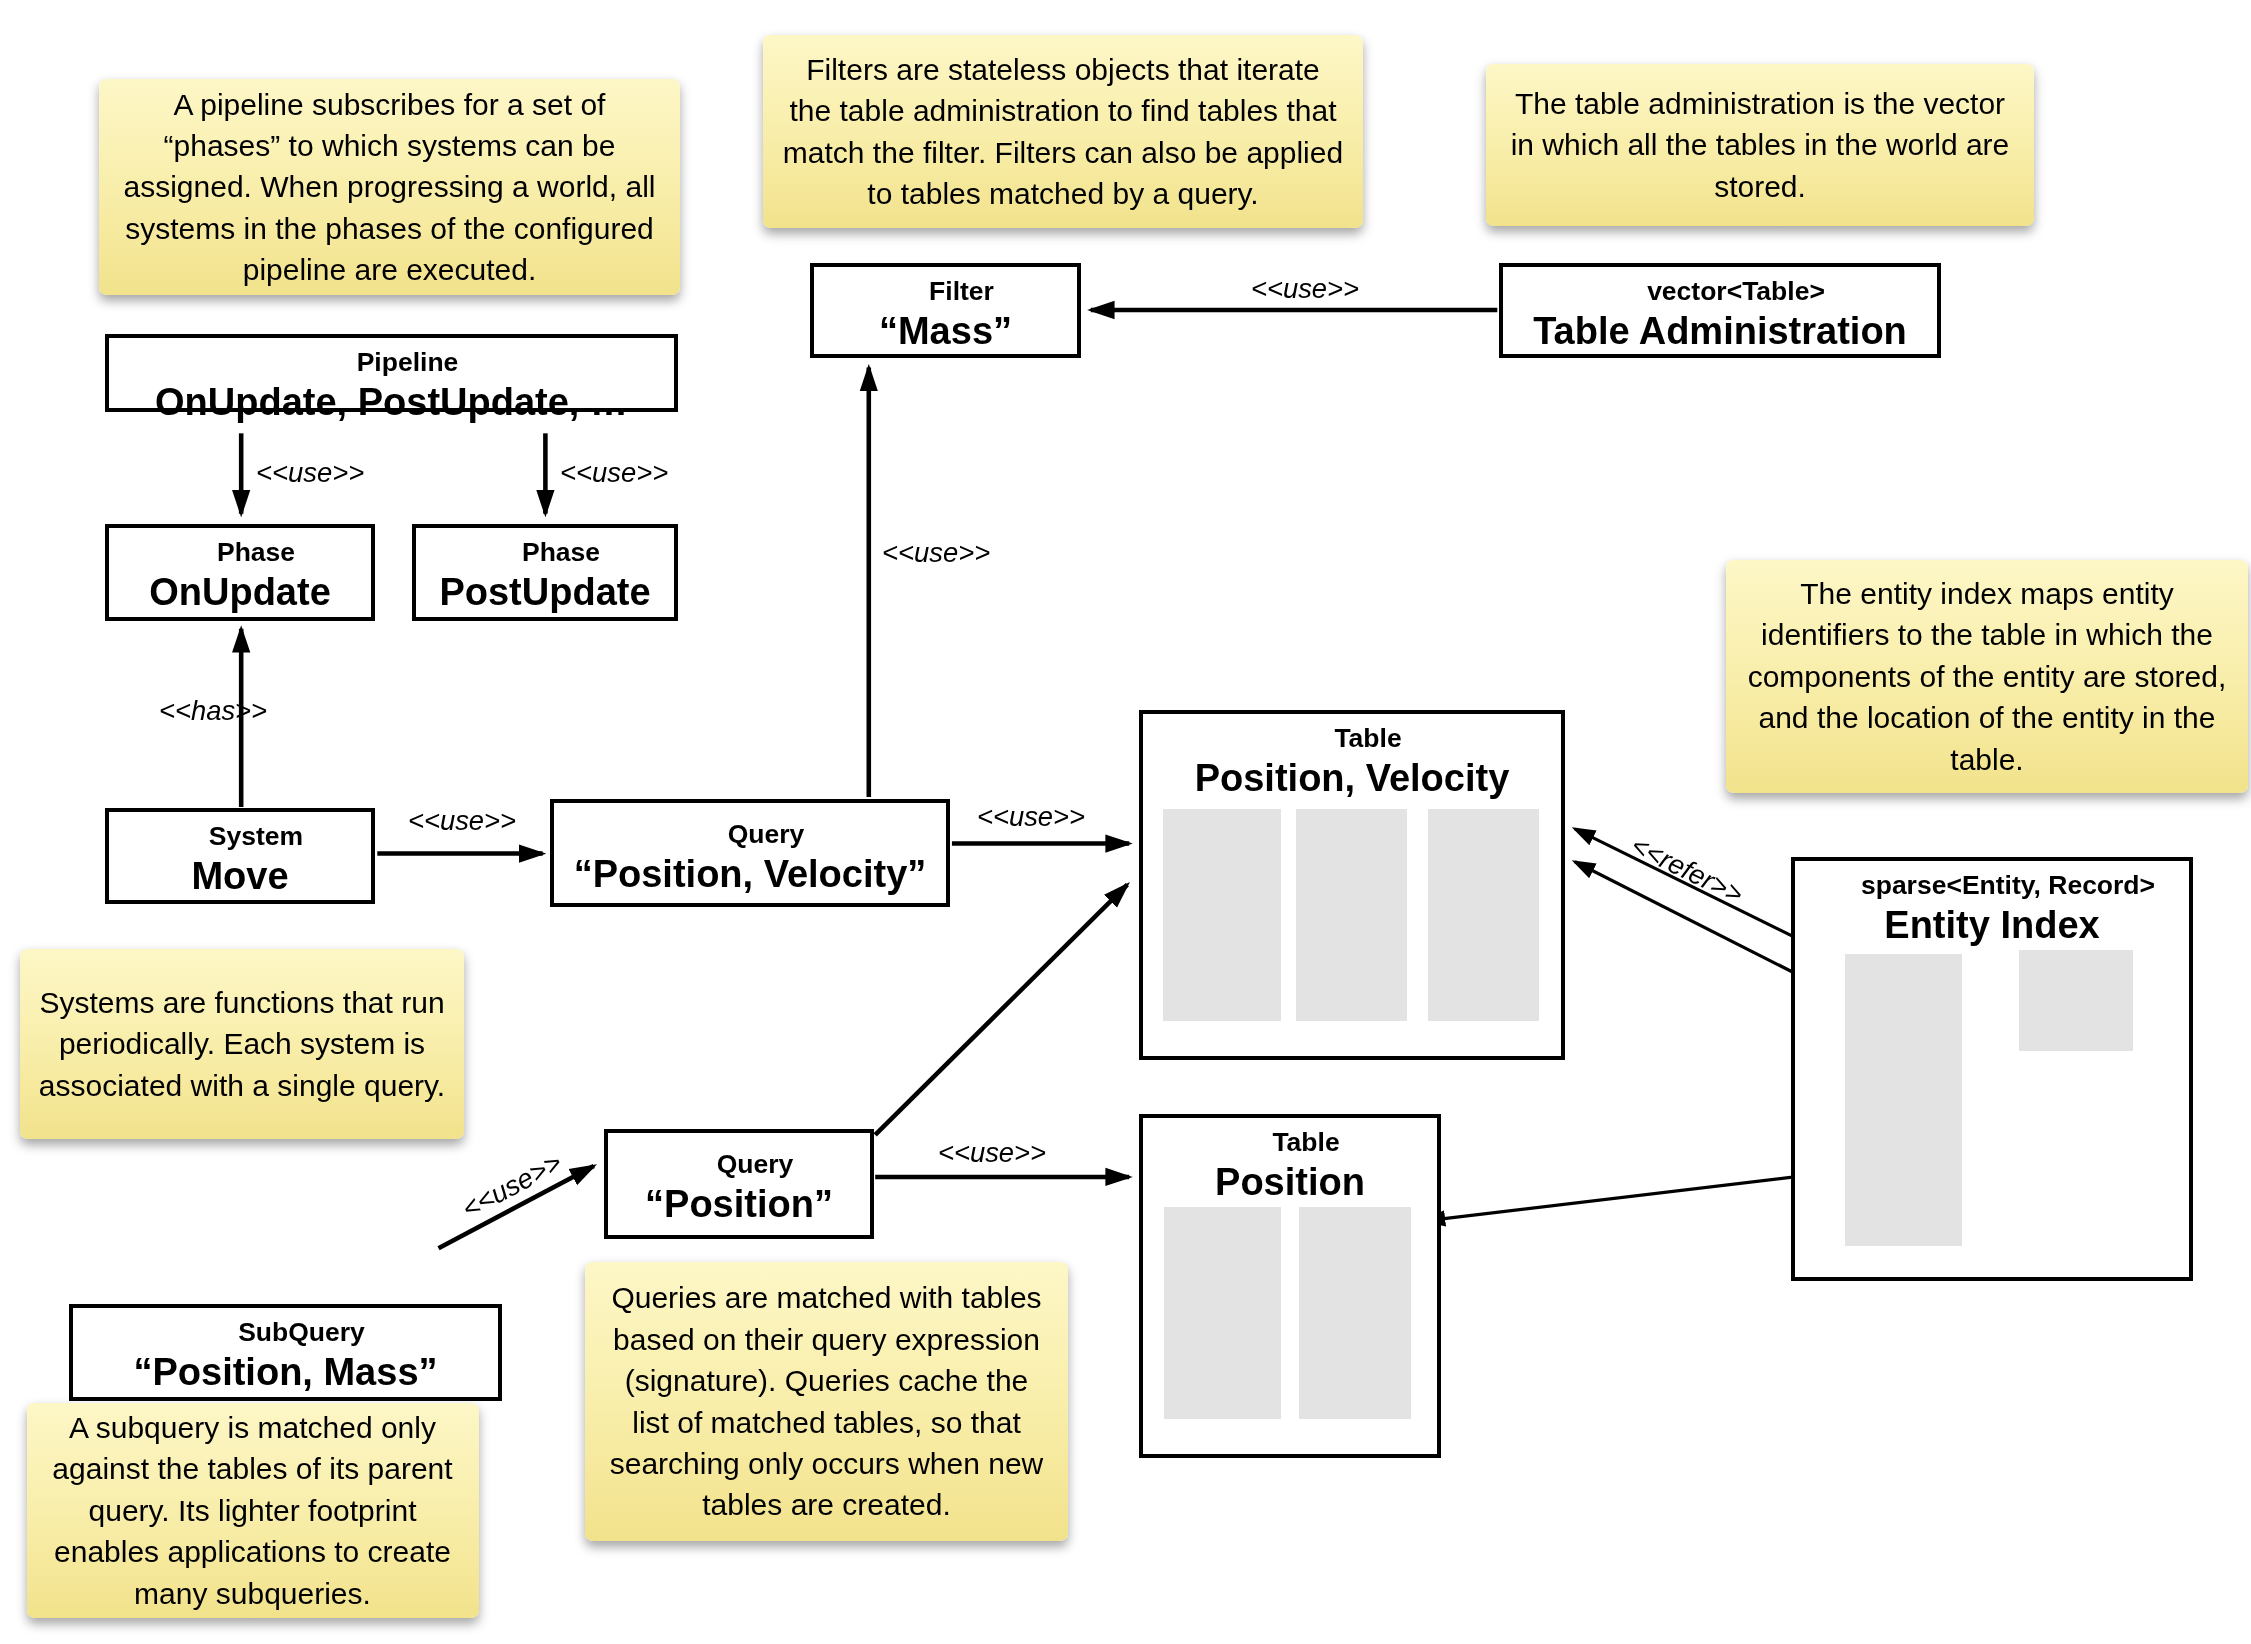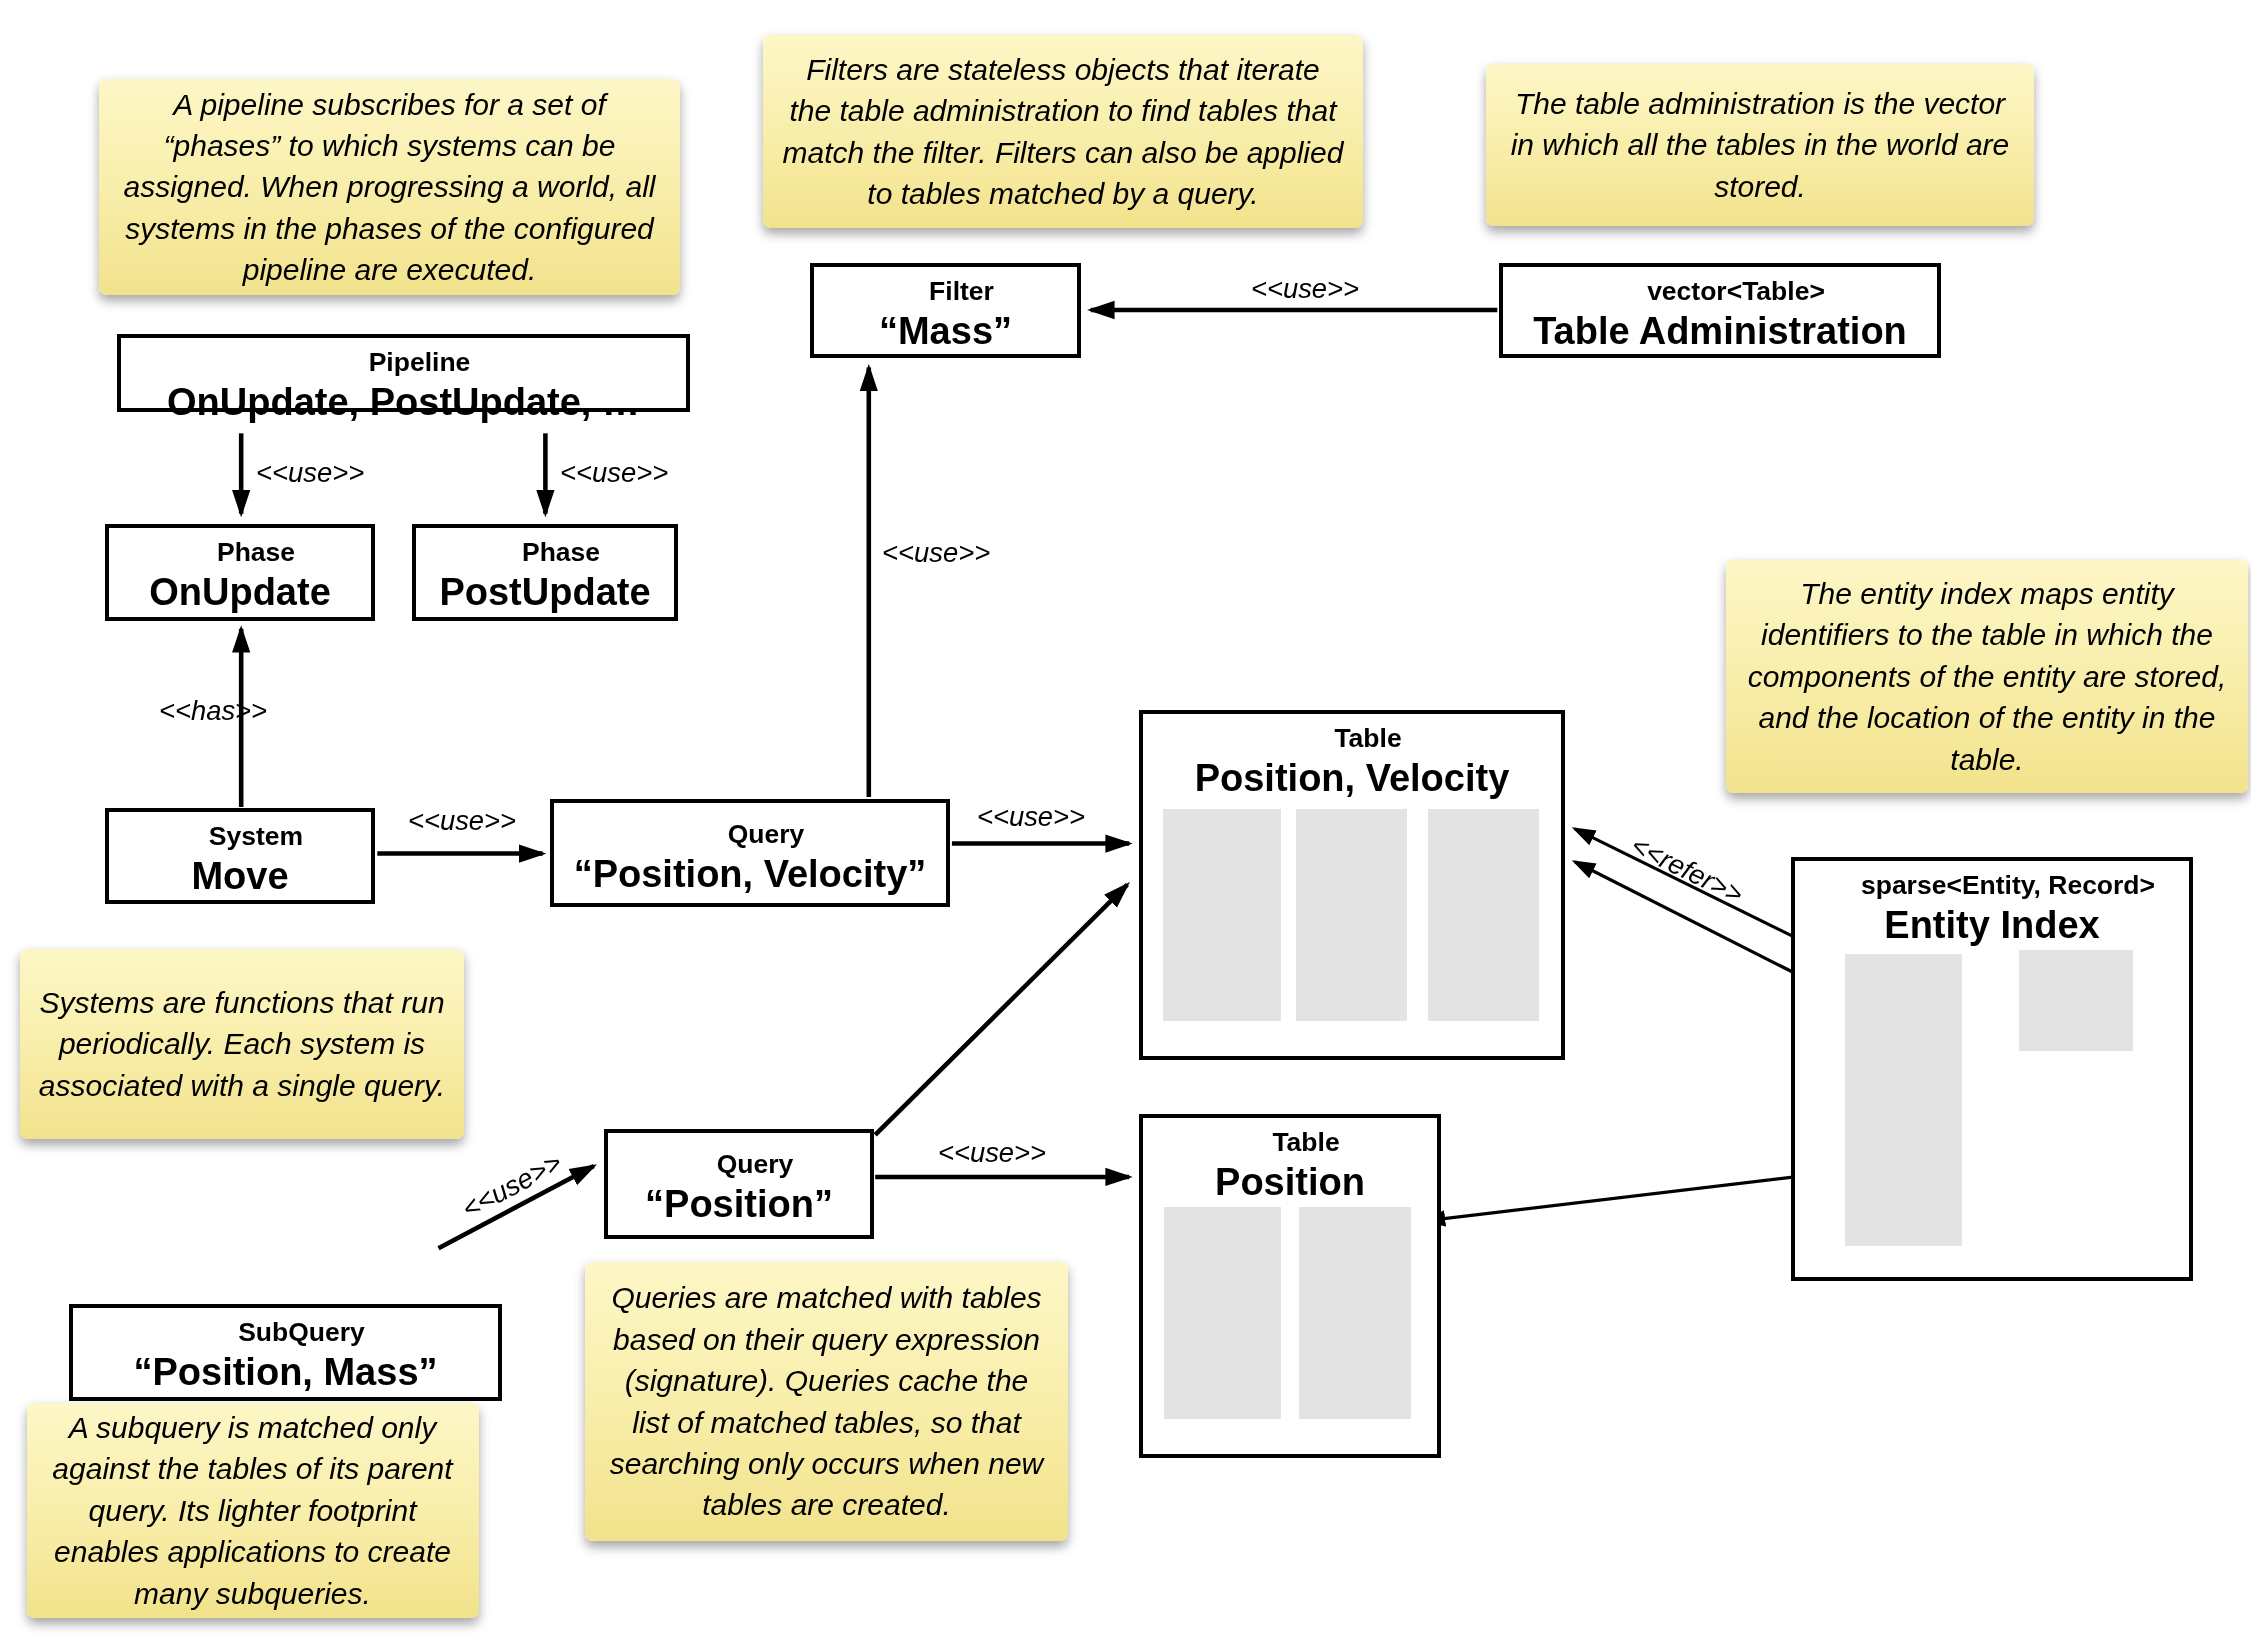--- a/index.html
+++ b/index.html
@@ -11,21 +11,21 @@
   svg.wires line { stroke:#000; }
   svg.wires line.bold { stroke-width:5; }
   svg.wires line.thin { stroke-width:3.5; }
 
   .note { position:absolute; box-sizing:border-box;
           background:linear-gradient(180deg,#fdf7c7 0%, #f7eba2 65%, #f1e28b 100%);
           border-radius:7.3px;
           box-shadow:0 5.5px 11px rgba(0,0,0,0.35);
           display:flex; align-items:center; justify-content:center;
           text-align:center; font-size:30px; line-height:1.38;
-          padding:12.8px 18.3px;font-style:italic; }
+          padding:12.8px 18.3px; }
 
   .ubox { position:absolute; box-sizing:border-box; background:#ffffff;
           border:4.6px solid #000; text-align:center; }
   .stereo { font-weight:700; font-size:26.5px; margin-top:9.1px; white-space:nowrap;padding-left:32px; }
   .bname  { font-weight:700; font-size:38px; margin-top:2.7px; white-space:nowrap; }
 
   .gblock { position:absolute; background:#e3e3e3; }
 
   .edge-label { position:absolute; font-size:27.4px; font-style:italic;
                 white-space:nowrap; }
@@ -92,21 +92,21 @@
   <div class="note" style="left:20px; top:949px; width:444px; height:190px;">
     <span>Systems are functions that run periodically. Each system is associated with a single query.</span>
   </div>
   <div class="note" style="left:585px; top:1262px; width:483px; height:279px;">
     <span>Queries are matched with tables based on their query expression (signature). Queries cache the list of matched tables, so that searching only occurs when new tables are created.</span>
   </div>
   <div class="note" style="left:26.5px; top:1403px; width:452px; height:215px;">
     <span>A subquery is matched only against the tables of its parent query. Its lighter footprint enables applications to create many subqueries.</span>
   </div>
 
-  <div class="ubox" style="left:117px; top:334px; width:573px; height:78px;">
+  <div class="ubox" style="left:105px; top:334px; width:573px; height:78px;">
     <div class="stereo">Pipeline</div>
     <div class="bname">OnUpdate, PostUpdate, …</div>
   </div>
 
   <div class="ubox" style="left:810px; top:263px; width:271px; height:95px;">
     <div class="stereo">Filter</div>
     <div class="bname">“Mass”</div>
   </div>
 
   <div class="ubox" style="left:1499px; top:263px; width:442px; height:95px;">

